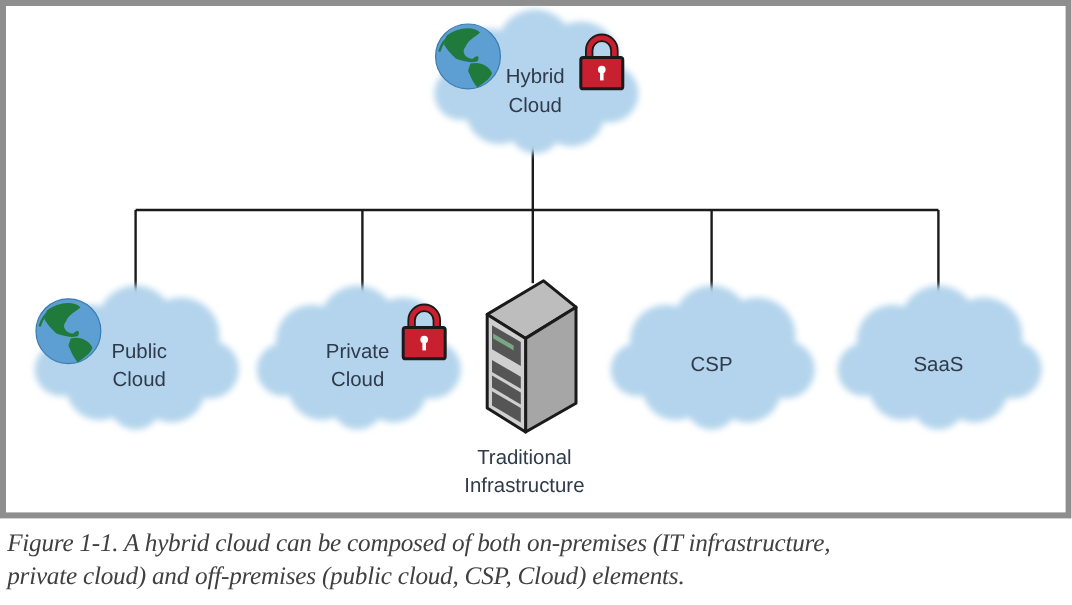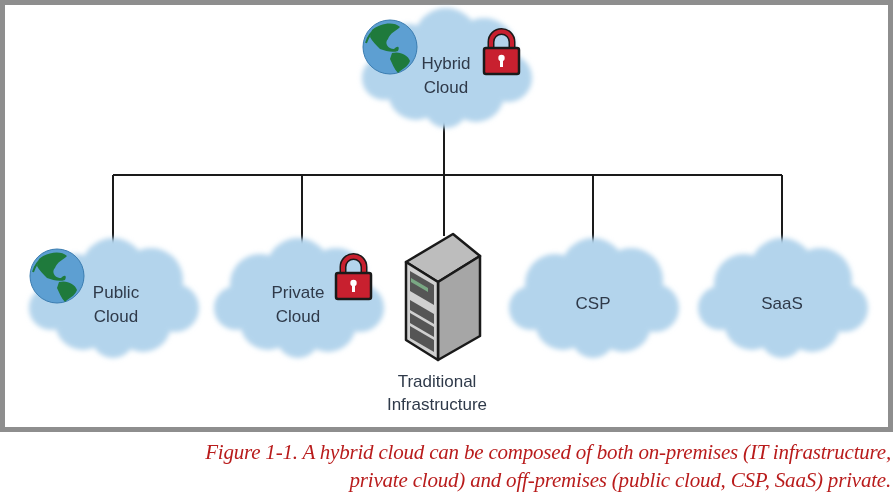--- a/index.html
+++ b/index.html
@@ -10,23 +10,22 @@
     }
     svg.diagram { position: absolute; left: 0; top: 0; }
     .node-label {
       font-family: "Liberation Sans", "DejaVu Sans", sans-serif;
       font-size: 17px; fill: #2f3a4a; text-anchor: middle;
       font-stretch: condensed;
     }
     .caption {
       position: absolute; left: 6px; top: 438px; width: 885px;
       font-family: "Liberation Serif", "DejaVu Serif", serif;
-      font-style: italic; font-size: 21px; line-height: 28px; color: #b91c1c;
+      font-style: italic; font-size: 21px; line-height: 28px; color: #404040;
       letter-spacing: -0.2px;
-      text-align: right;
     }
     .caption span { display: block; white-space: nowrap; }
   </style>
 </head>
 <body>
 
 <div class="frame"></div>
 
 <svg class="diagram" width="893" height="432" viewBox="0 0 893 432">
   <defs>
@@ -111,14 +110,14 @@
   </g>
 
   <g>
     <use href="#cloudShape" transform="translate(782,270)" fill="#b3d4ec" filter="url(#soft)"></use>
     <text class="node-label" x="782" y="309">SaaS</text>
   </g>
 </svg>
 
 <div class="caption">
   <span>Figure 1-1. A hybrid cloud can be composed of both on-premises (IT infrastructure,</span>
-  <span>private cloud) and off-premises (public cloud, CSP, SaaS) private.</span>
+  <span>private cloud) and off-premises (public cloud, CSP, Cloud) elements.</span>
 </div>
 
 </body></html>

